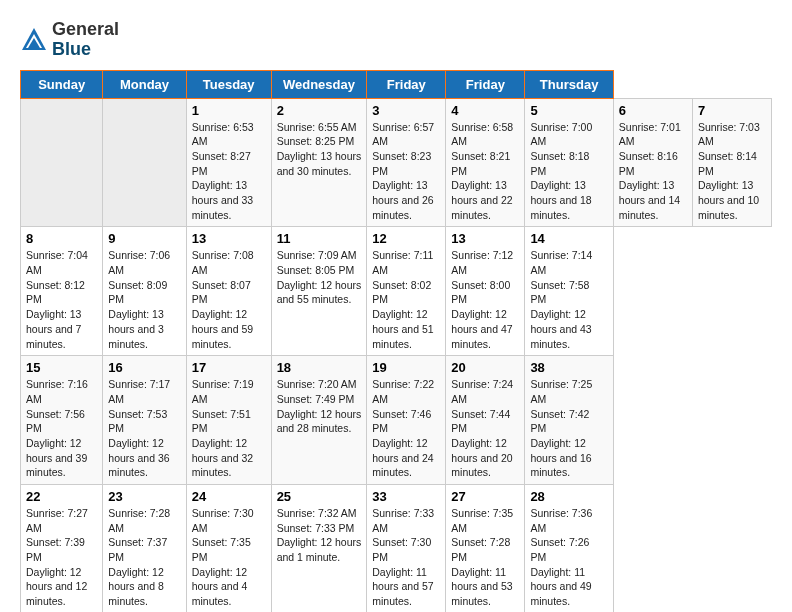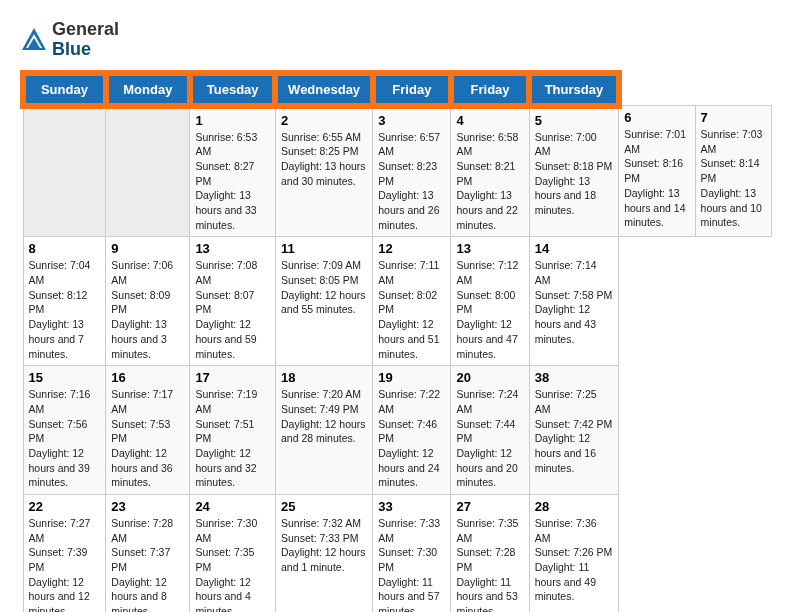--- a/index.html
+++ b/index.html
@@ -49,21 +49,21 @@
       width: 100%;
       border-collapse: collapse;
       font-size: 11px;
     }
     thead tr th {
       background: #1a6fb5;
       color: #fff;
       padding: 6px 5px;
       font-size: 13px;
       font-weight: bold;
-      border: 6px solid #f97316;
+      border: 1px solid #f97316;
     }
     tbody tr td {
       border: 1px solid #ccc;
       vertical-align: top;
       padding: 4px 5px;
       height: 85px;
       width: 110px;
       background: #fff;
     }
     tbody tr:nth-child(odd) td {

